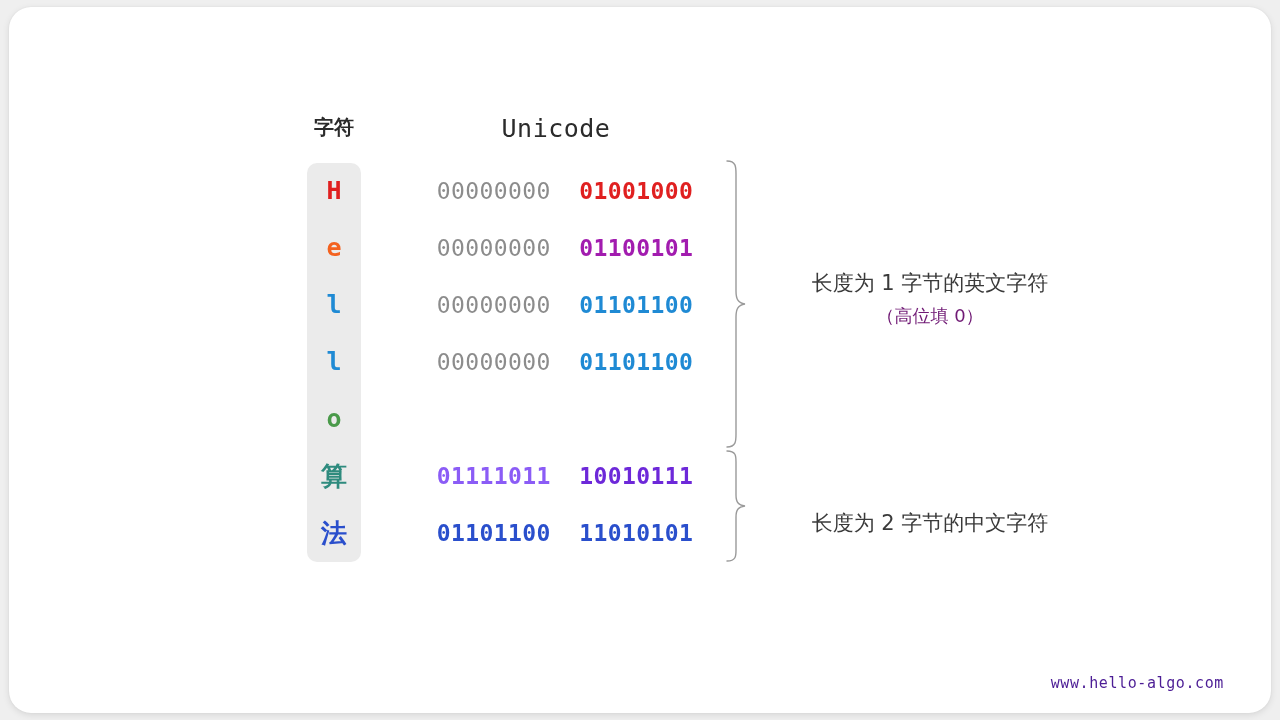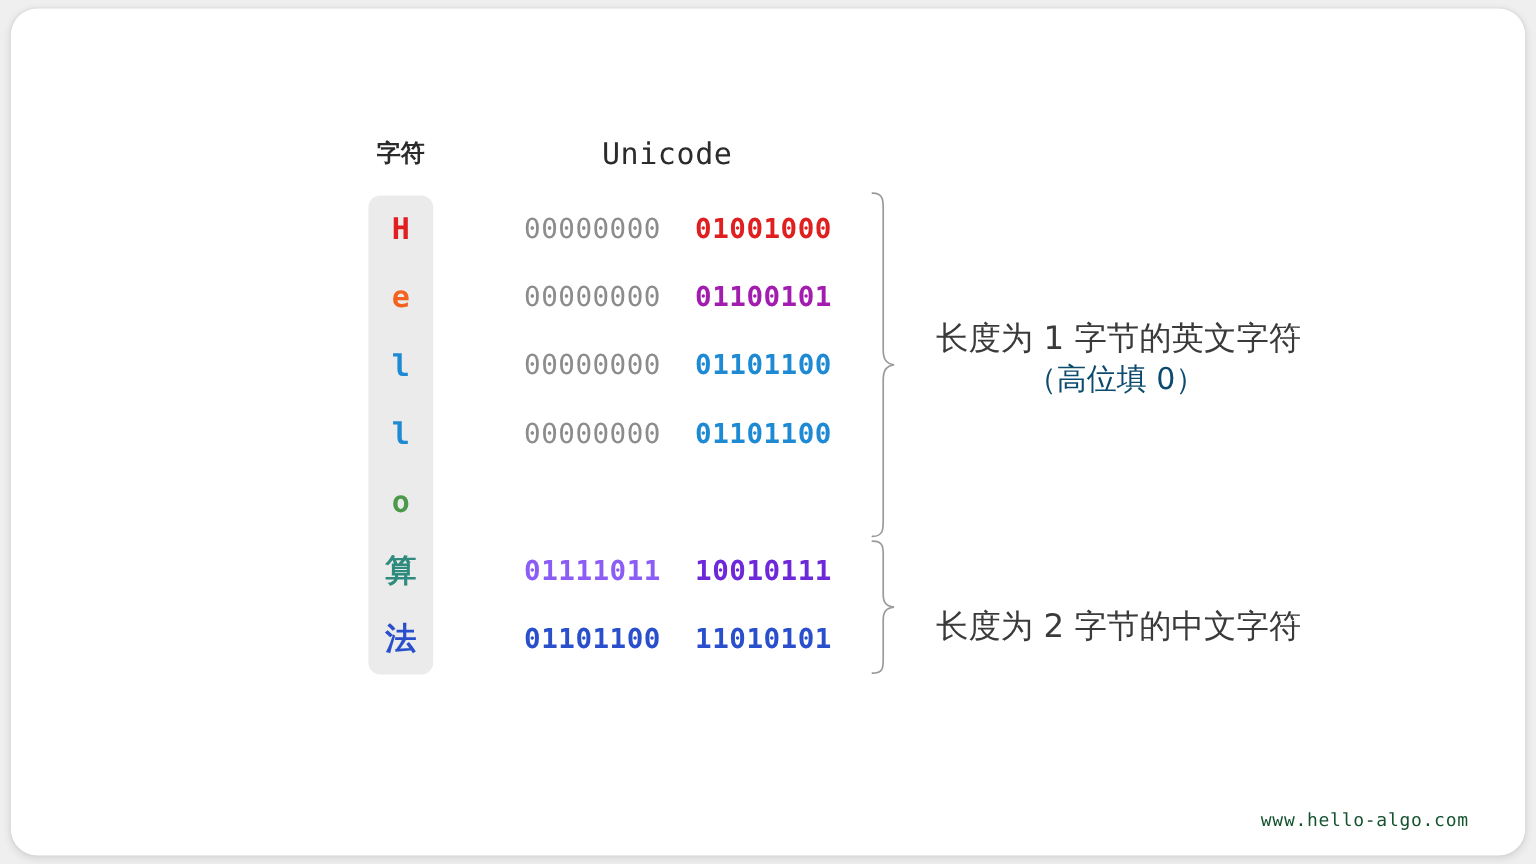--- a/index.html
+++ b/index.html
@@ -129,38 +129,38 @@
   }
 
   
   .anno {
     position: absolute;
     text-align: center;
     color: #3a3a3a;
     font-family: "DejaVu Sans", "Liberation Sans", sans-serif;
   }
   .anno .main {
-    font-size: 27px;
+    font-size: 21px;
     white-space: pre;
     line-height: 34px;
   }
   .anno .sub {
-    font-size: 25px;
-    color: #0c4a6e;
+    font-size: 18px;
+    color: #701a75;
     white-space: pre;
     line-height: 32px;
   }
 
   
   .watermark {
     position: absolute;
     right: 56px;
     bottom: 28px;
     font-size: 15px;
-    color: #14532d;
+    color: #4c1d95;
     letter-spacing: 0.6px;
     font-family: "DejaVu Sans Mono", "Liberation Mono", monospace;
   }
 </style>
 </head>
 <body>
 
 <div class="page">
   <div class="card"></div>
 

